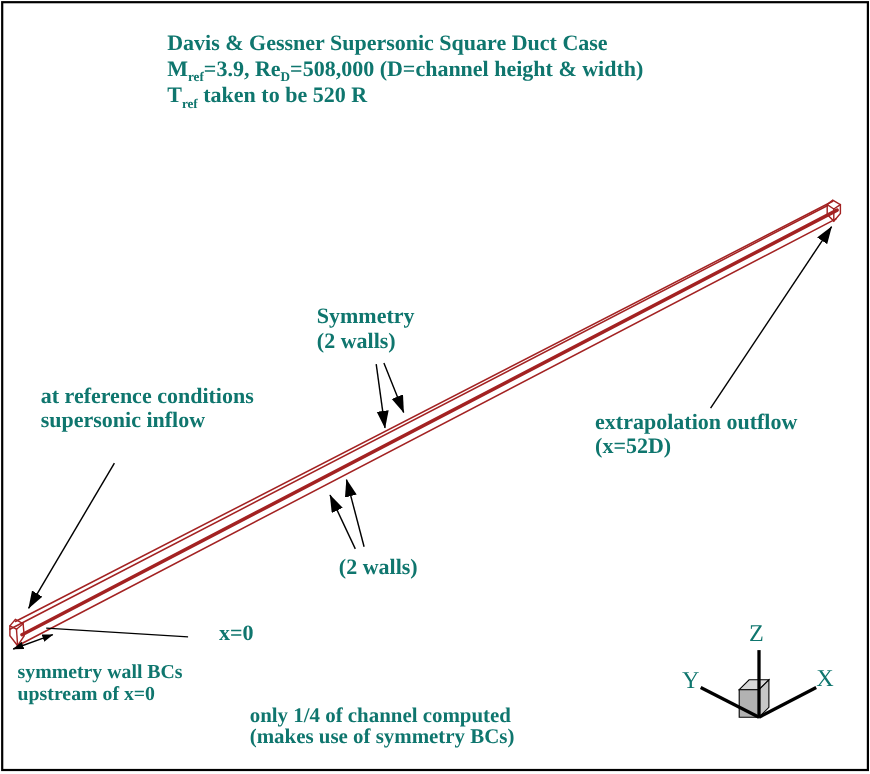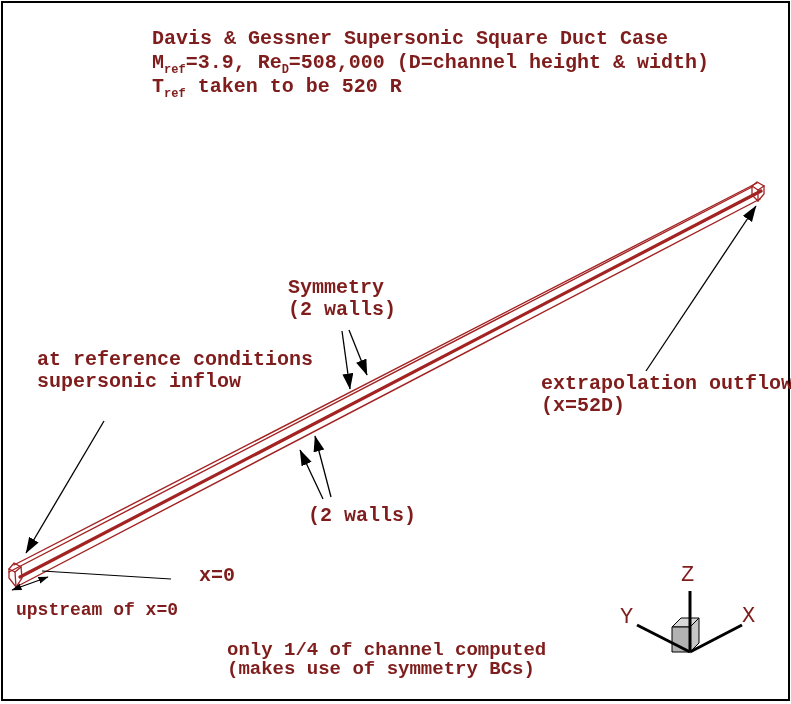--- a/index.html
+++ b/index.html
@@ -1,19 +1,19 @@
 <!DOCTYPE html>
 <html><head>
 <meta charset="utf-8">
 <style>
   html,body { margin:0; padding:0; background:#fff; }
   #canvas {
     position:relative; width:791px; height:704px;
     background:#fff; overflow:hidden;
-    font-family:Liberation Mono, monospace; color:#7f1d1d;
+    font-family:Liberation Serif, serif; color:#0f766e;
   }
   #scene { position:absolute; left:0; top:0; }
   .label { position:absolute; font-weight:bold; font-size:20px; line-height:22px; white-space:nowrap; }
   .label div { white-space:nowrap; }
   #title-block { line-height:24px; }
   #title-block sub { font-size:0.6em; line-height:0; }
   #small-run-note { font-size:18px; line-height:20px; }
   #quarter-note { font-size:19px; line-height:19px; }
   .axis-label { position:absolute; font-weight:normal; font-size:22px; line-height:24px; }
 </style>
@@ -95,20 +95,21 @@
     <div>(x=52D)</div>
   </div>
 
   <div class="label" style="left:308px; top:505px;">
     <div>(2 walls)</div>
   </div>
 
   <div class="label" style="left:177px; top:565px;margin-left:22px;">x=0</div>
 
   <div class="label" id="small-run-note" style="left:16px; top:600px;">
+    <div>symmetry wall BCs</div>
     <div>upstream of x=0</div>
   </div>
 
   <div class="label" id="quarter-note" style="left:227px; top:641px;">
     <div>only 1/4 of channel computed</div>
     <div>(makes use of symmetry BCs)</div>
   </div>
 
   <div class="axis-label" style="left:681px; top:564px;">Z</div>
   <div class="axis-label" style="left:620px; top:606px;">Y</div>

